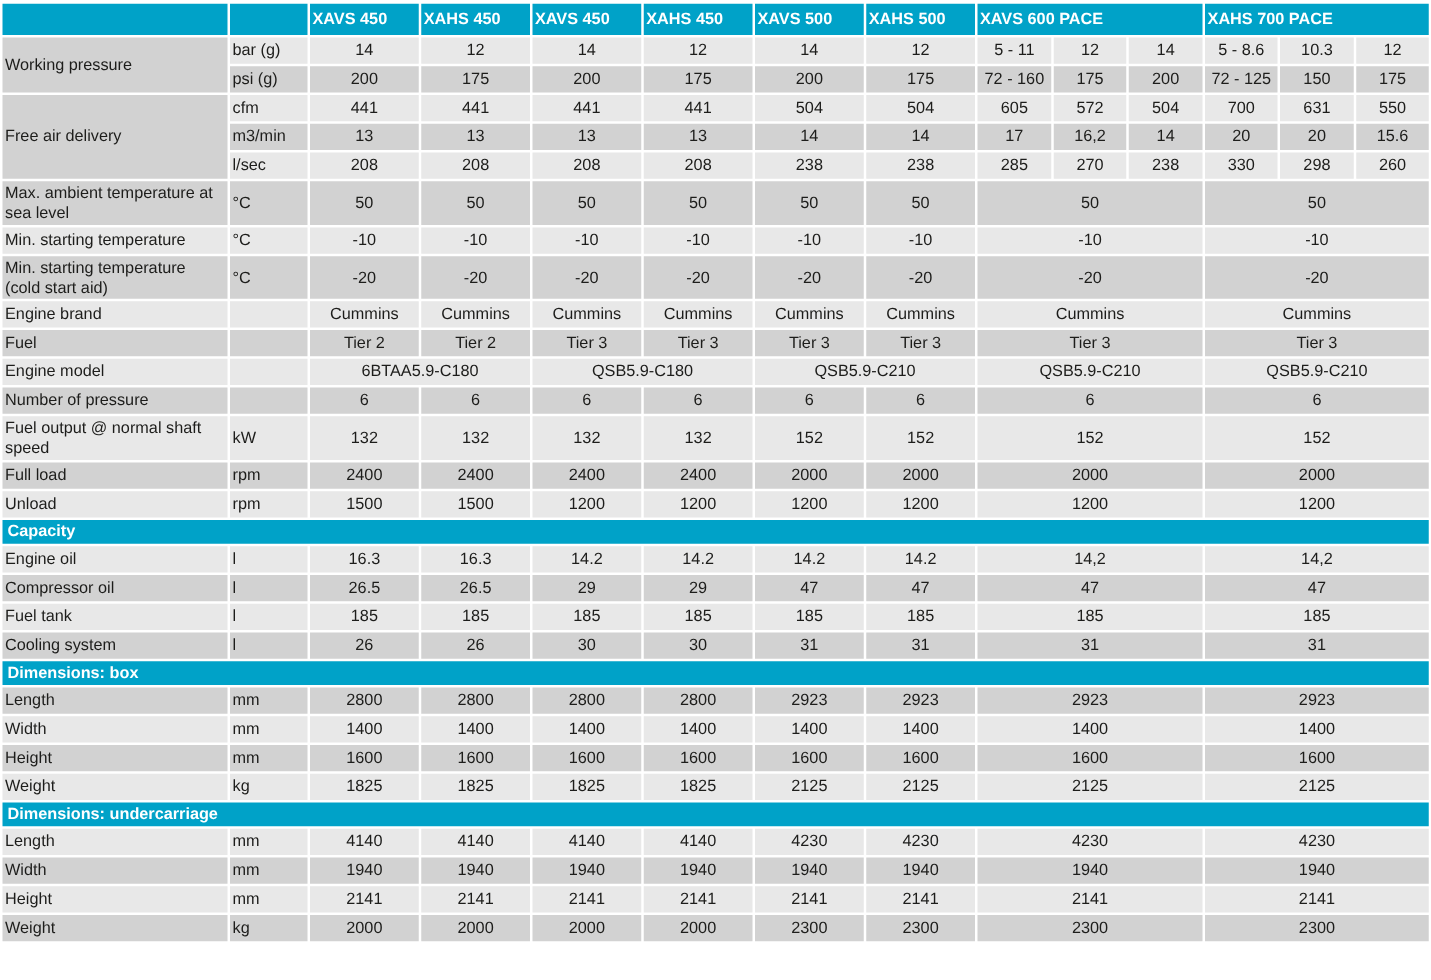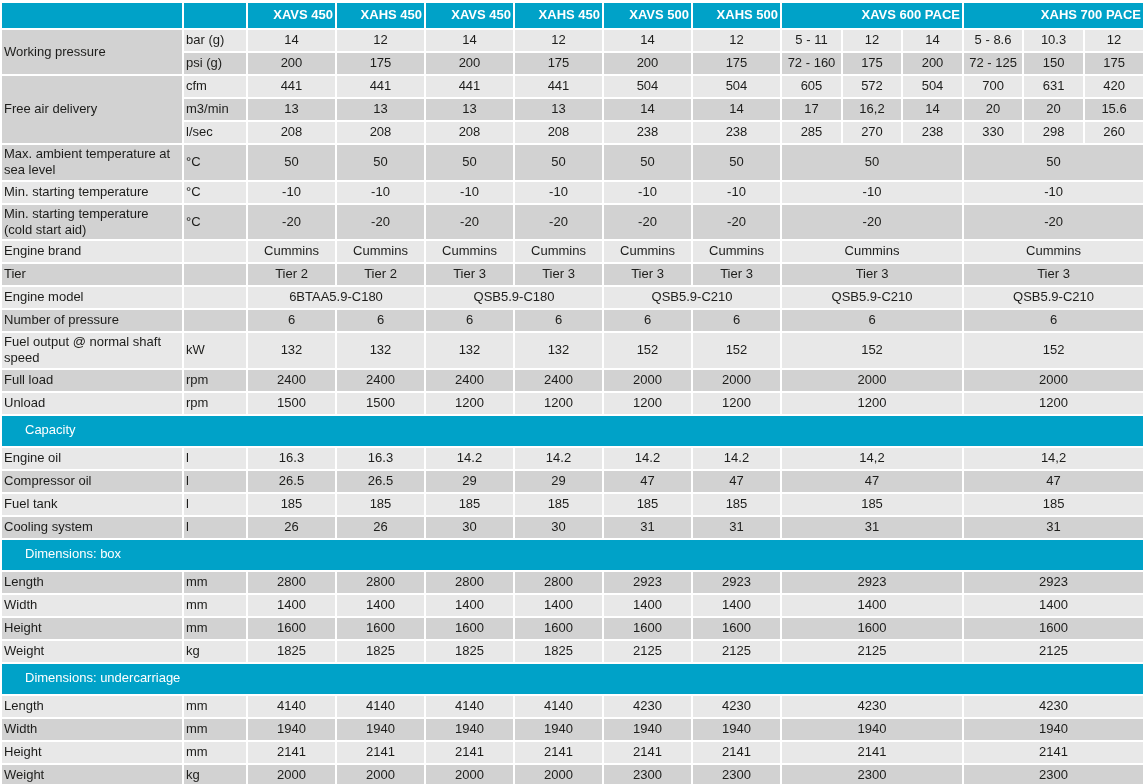--- a/index.html
+++ b/index.html
@@ -28,38 +28,38 @@
     font-size:13px;
     line-height:1.25;
     vertical-align:middle;
     overflow:hidden;
   }
   th.head{
     background:var(--accent);
     color:var(--head-text);
     font-weight:bold;
     font-size:13.5px;
-    text-align:right;
+    text-align:left;
     height:25px;
   }
   td{height:21px;}
   td.label{
     text-align:left;
     padding-left:7px;
     font-weight:normal;
   }
   td.unit{text-align:left;}
   td.val{text-align:center;}
   tr.sectionrow td{
     background:var(--accent);
     color:var(--head-text);
-    font-weight:normal;
+    font-weight:bold;
     text-align:left;
-    padding-left:23px;
-    height:30px;
+    padding-left:4px;
+    height:19px;
     font-size:13px;
   }
   .light{background:var(--row-light);}
   .dark{background:var(--row-dark);}
   .glabel{background:var(--row-dark);margin-left:36px;}
 </style>
 </head>
 <body>
 
 <table class="spec">
@@ -132,21 +132,21 @@
         <td class="val light">441</td>
         <td class="val light">441</td>
         <td class="val light">441</td>
         <td class="val light">504</td>
         <td class="val light">504</td>
         <td class="val light">605</td>
         <td class="val light">572</td>
         <td class="val light">504</td>
         <td class="val light">700</td>
         <td class="val light">631</td>
-        <td class="val light">420</td>
+        <td class="val light">550</td>
       </tr>
       <tr>
         <td class="unit dark">m3/min</td>
         <td class="val dark">13</td>
         <td class="val dark">13</td>
         <td class="val dark">13</td>
         <td class="val dark">13</td>
         <td class="val dark">14</td>
         <td class="val dark">14</td>
         <td class="val dark">17</td>
@@ -213,21 +213,21 @@
         <td class="val light">Cummins</td>
         <td class="val light">Cummins</td>
         <td class="val light">Cummins</td>
         <td class="val light">Cummins</td>
         <td class="val light">Cummins</td>
         <td class="val light">Cummins</td>
         <td class="val light" colspan="3">Cummins</td>
         <td class="val light" colspan="3">Cummins</td>
       </tr>
       <tr>
-        <td class="label dark">Tier</td>
+        <td class="label dark">Fuel</td>
         <td class="unit dark"></td>
         <td class="val dark">Tier 2</td>
         <td class="val dark">Tier 2</td>
         <td class="val dark">Tier 3</td>
         <td class="val dark">Tier 3</td>
         <td class="val dark">Tier 3</td>
         <td class="val dark">Tier 3</td>
         <td class="val dark" colspan="3">Tier 3</td>
         <td class="val dark" colspan="3">Tier 3</td>
       </tr>

